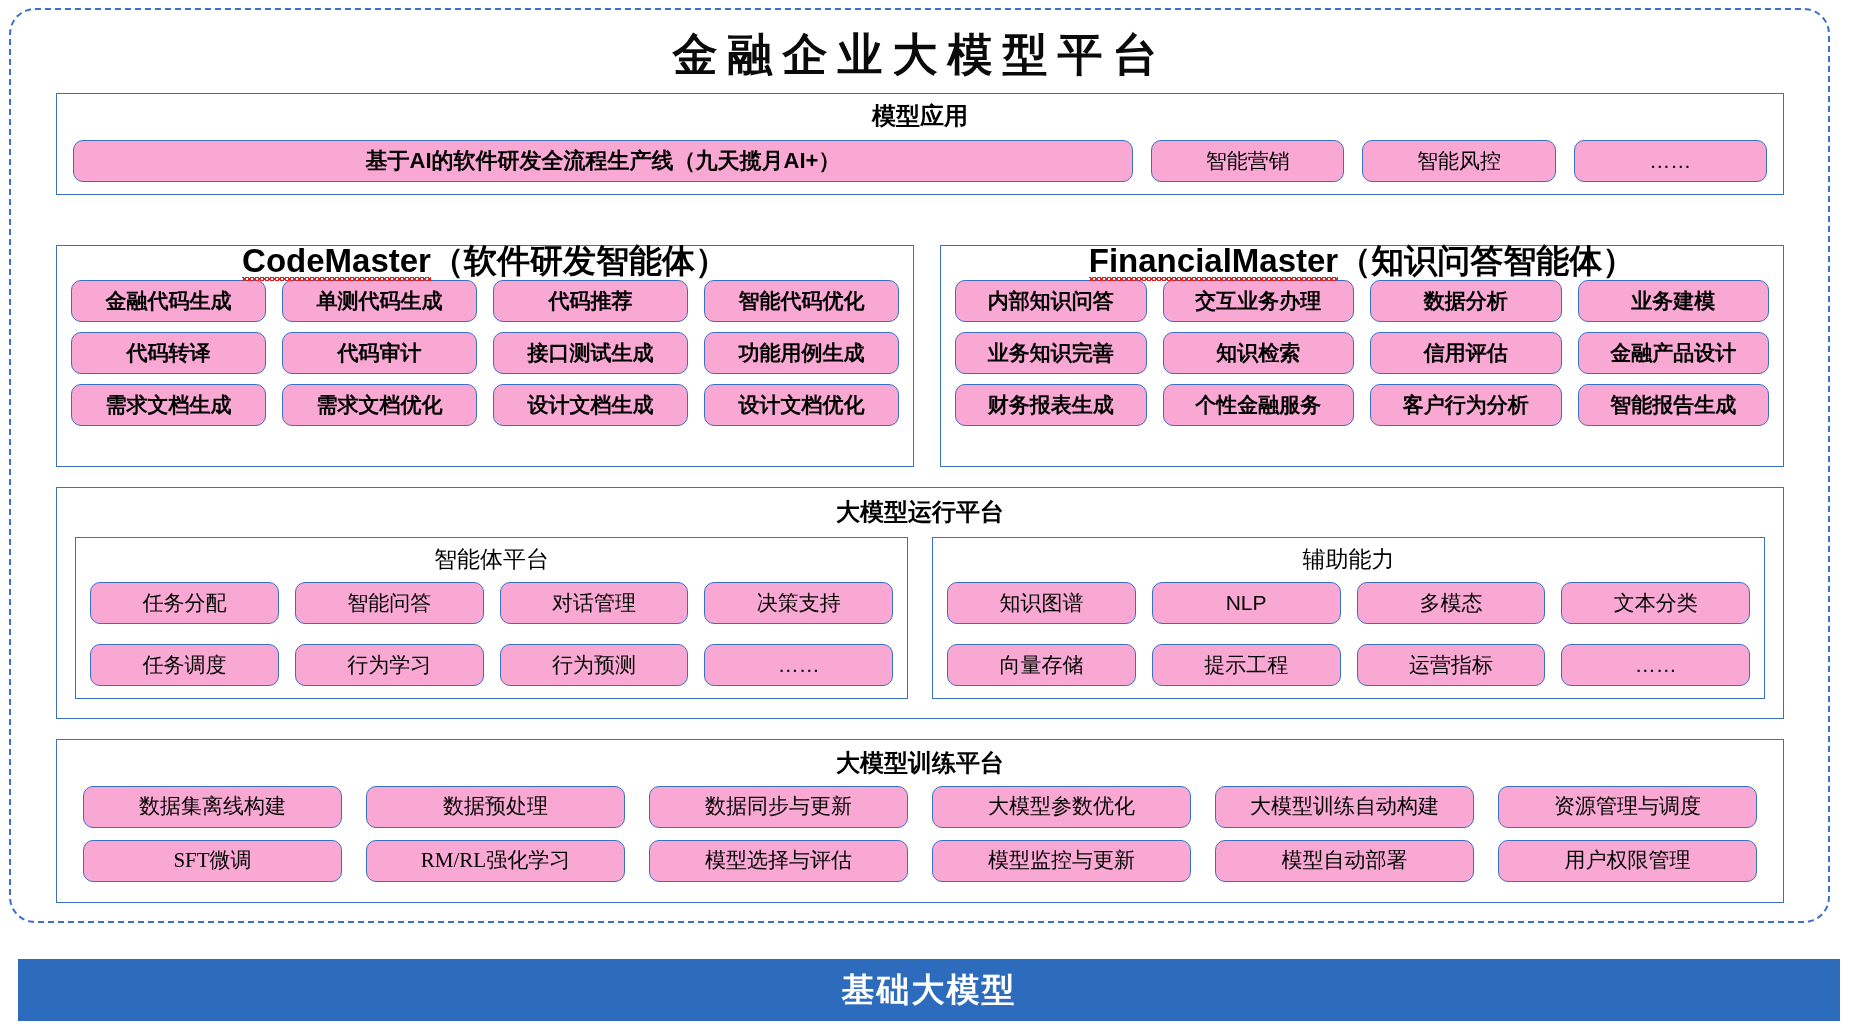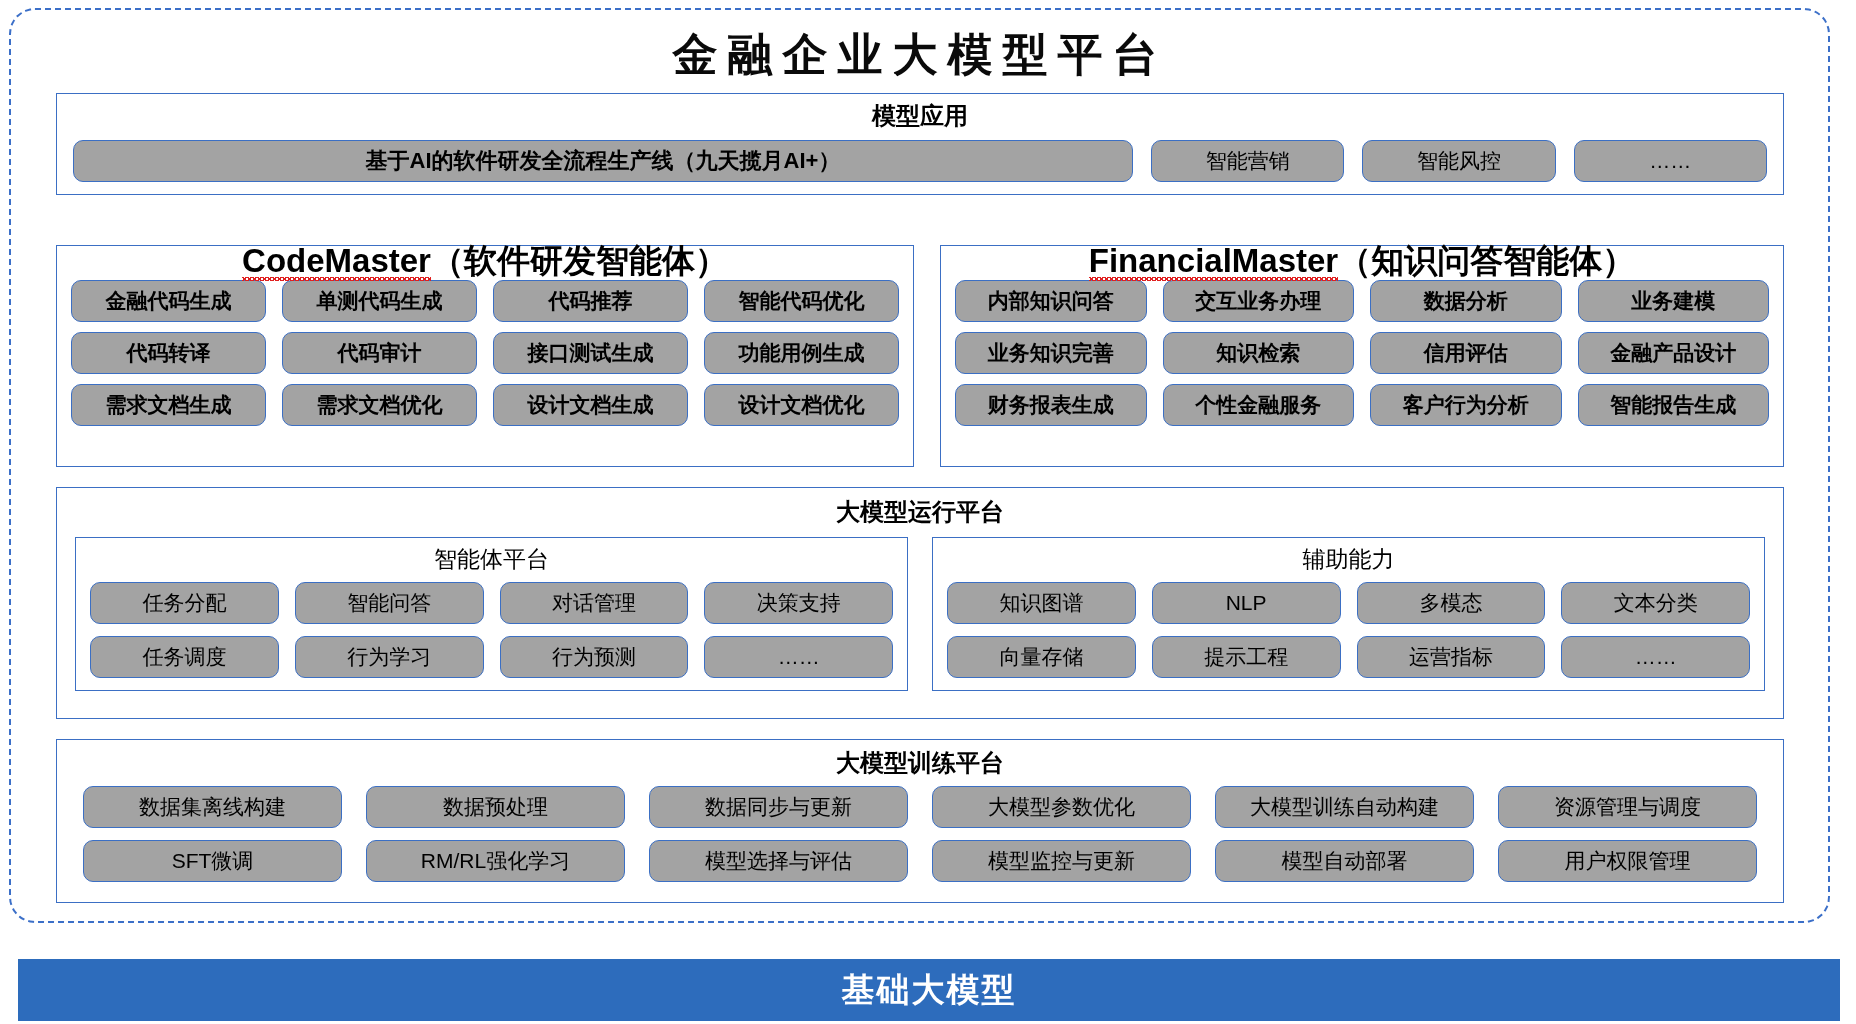--- a/index.html
+++ b/index.html
@@ -79,21 +79,21 @@
       linear-gradient(-45deg, transparent 42%, #e02020 42%, #e02020 58%, transparent 58%);
     background-size: 5px 4px;
     background-repeat: repeat-x;
   }
 
   
   .pill {
     border: 1.5px solid #3B6FC4;
     border-radius: 10px;
     box-sizing: border-box;
-    background: #a3a3a3;
+    background: #f9a8d4;
     display: flex;
     align-items: center;
     justify-content: center;
     text-align: center;
     font-size: 21px;
     line-height: 1.1;
     color: #000;
     white-space: nowrap;
     height: 42px;
   }
@@ -145,25 +145,25 @@
     box-sizing: border-box;
     padding: 6px 14px 12px 14px;
   }
   .subpanel .sub-title {
     text-align: center;
     font-size: 23px;
     font-weight: 400;
     line-height: 30px;
     margin-bottom: 8px;
   }
-  .subpanel .row { margin-bottom: 12px; }
+  .subpanel .row { margin-bottom: 20px; }
   .subpanel .row:last-child { margin-bottom: 0; }
 
   
-  #sec-training { left: 56px; top: 739px; width: 1728px; height: 164px; }
+  #sec-training { left: 56px; top: 739px; width: 1728px; height: 164px; font-family: Liberation Serif, serif; }
   #sec-training > .panel-title { margin-top: 8px; }
   .train-grid {
     margin: 8px 26px 0 26px;
     display: flex;
     flex-direction: column;
     gap: 12px;
   }
   .train-grid .row { gap: 24px; }
   .train-grid .pill { height: 42px; font-size: 21px; }
 

